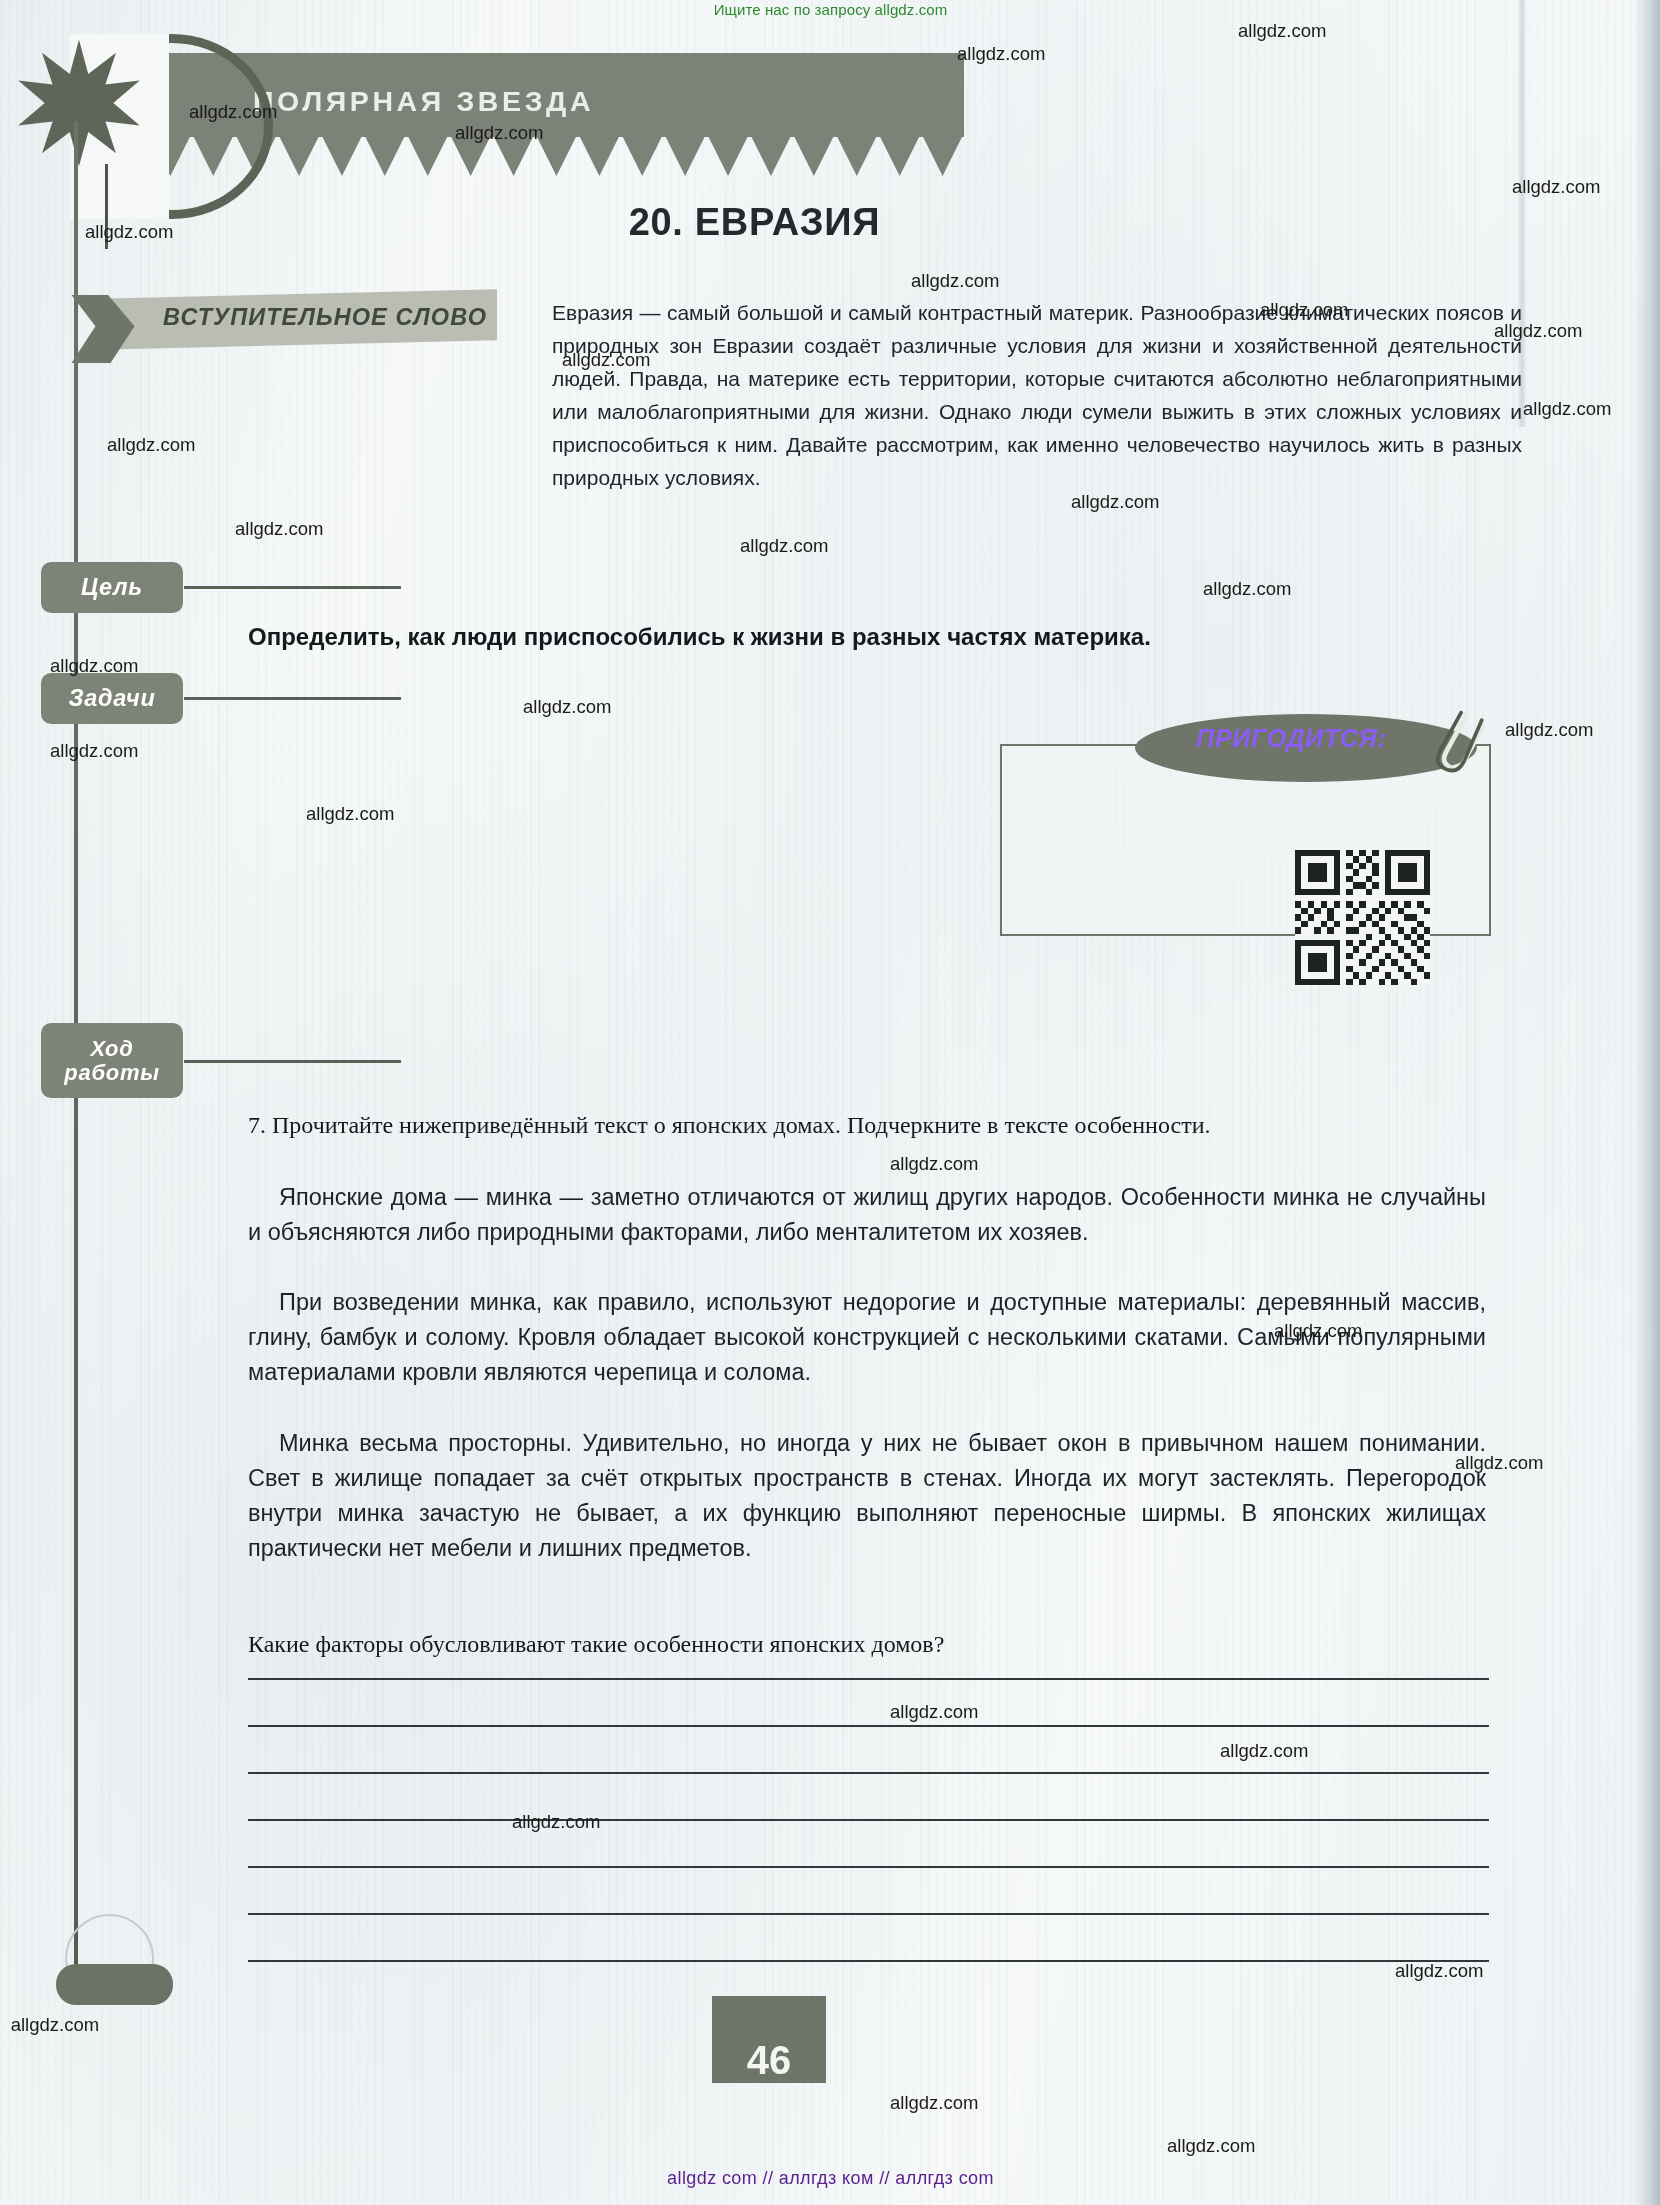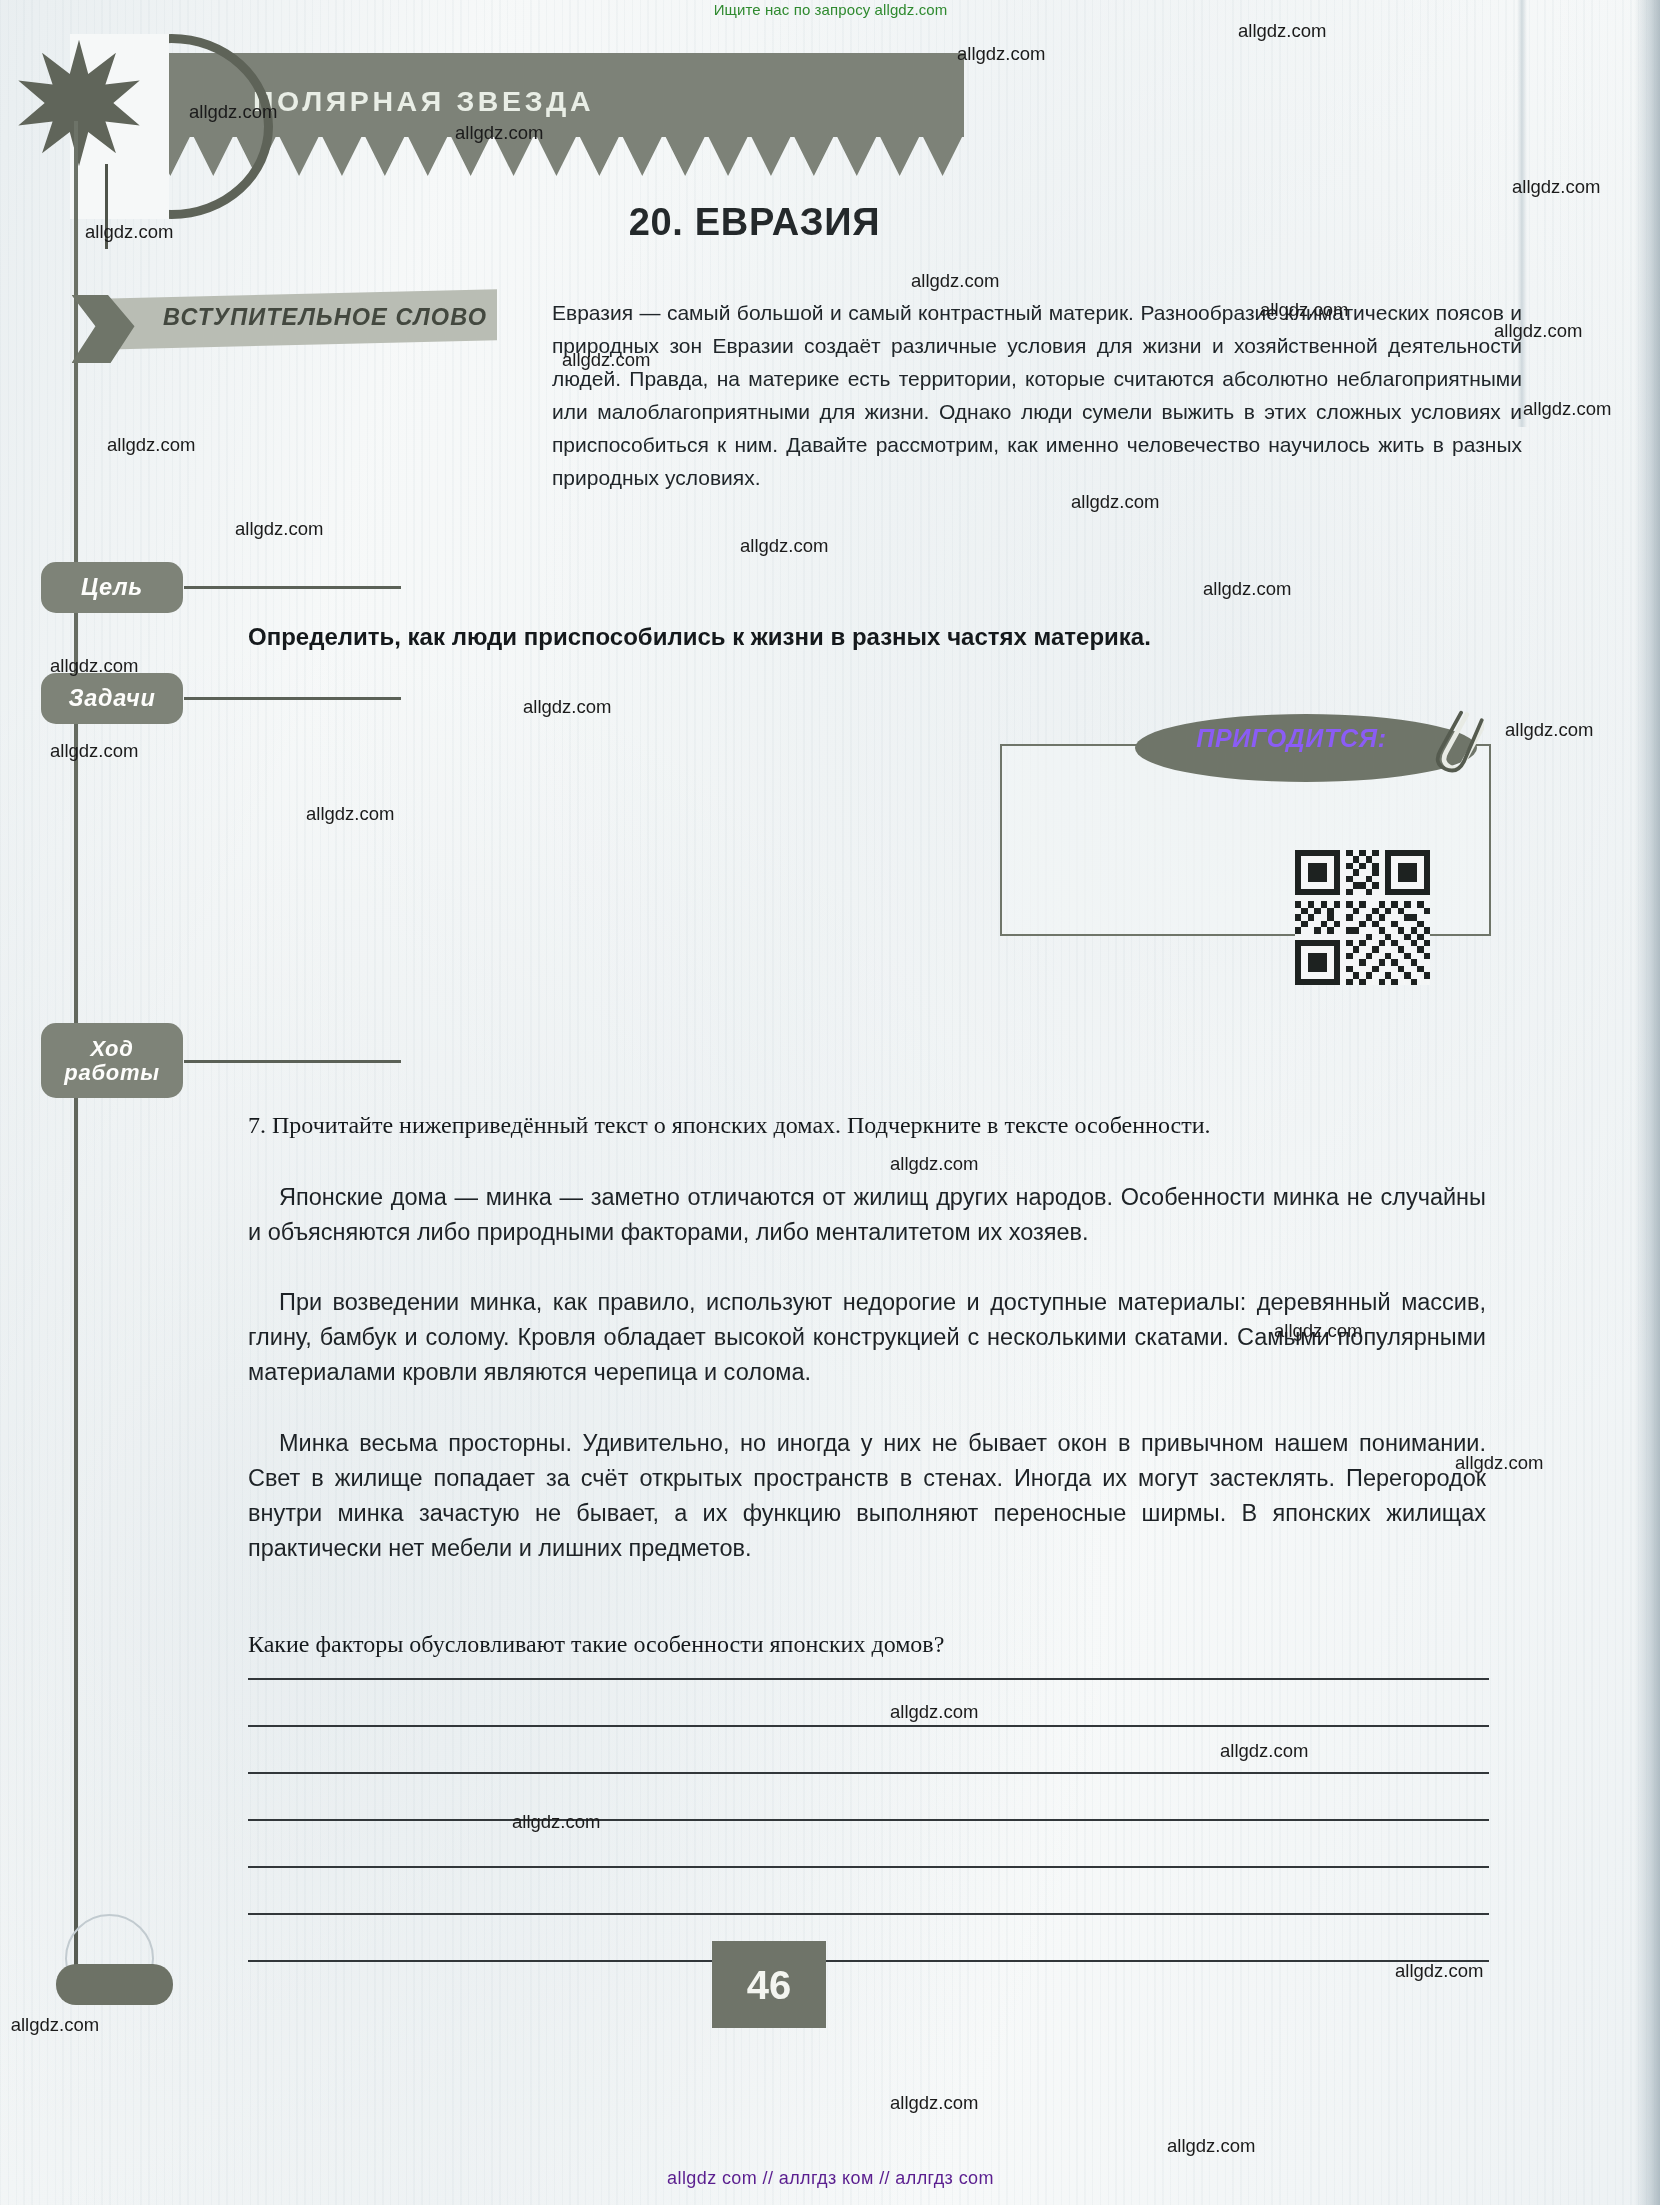--- a/index.html
+++ b/index.html
@@ -99,21 +99,21 @@
     -webkit-clip-path:polygon(0 0,58% 0,100% 46%,62% 100%,0 100%,38% 46%);
     clip-path:polygon(0 0,58% 0,100% 46%,62% 100%,0 100%,38% 46%);
   }
   .ribbon-label{
     position:absolute;left:120px;top:18.5px;
     font-size:23.5px;font-weight:700;font-style:italic;letter-spacing:1.1px;color:#43483f;
   }
 
   
   .pill{
-    position:absolute;border-radius:15px;background:#7e8378;color:#fdfdfb;
+    position:absolute;border-radius:10px;background:#7e8378;color:#fdfdfb;
     display:flex;align-items:center;justify-content:center;text-align:center;
     font-weight:700;font-style:italic;letter-spacing:0.7px;line-height:1.05;
   }
   .pill-goal{left:41px;top:562px;width:142px;height:51px;font-size:23.5px;}
   .pill-tasks{left:41px;top:673px;width:142px;height:51px;font-size:23.5px;}
   .pill-steps{left:41px;top:1023px;width:142px;height:75px;font-size:22px;flex-direction:column;}
   .pill-line{position:absolute;height:2.8px;background:#5b6157;}
   .pl-1{left:184px;top:586px;width:217px;}
   .pl-2{left:184px;top:697px;width:217px;}
   .pl-3{left:184px;top:1060px;width:217px;}
@@ -173,22 +173,22 @@
     position:absolute;left:248px;top:1631px;width:1238px;
     font-family:"Liberation Serif", serif;
     font-size:24px;color:#15191c;
   }
 
   
   .aline{position:absolute;left:248px;width:1241px;height:2.1px;background:#32373a;}
 
   
   .pagebox{
-    position:absolute;left:712px;top:1941px;width:114px;height:87px;background:#6f7469;
-    display:flex;align-items:center;justify-content:center;
+    position:absolute;left:712px;top:1996px;width:114px;height:87px;background:#6f7469;
+    display:flex;align-items:flex-end;justify-content:center;
   }
   .pagenum{font-size:40px;font-weight:700;color:#f3f5f0;margin-top:1.4px;}
   .footwm{
     position:absolute;left:0;top:2168px;width:1661px;text-align:center;
     font-size:18px;color:#5a1e8f;letter-spacing:0.4px;
   }
 
   
   .wm{position:absolute;font-size:18.5px;color:#1b1b1b;white-space:nowrap;}
 </style>

